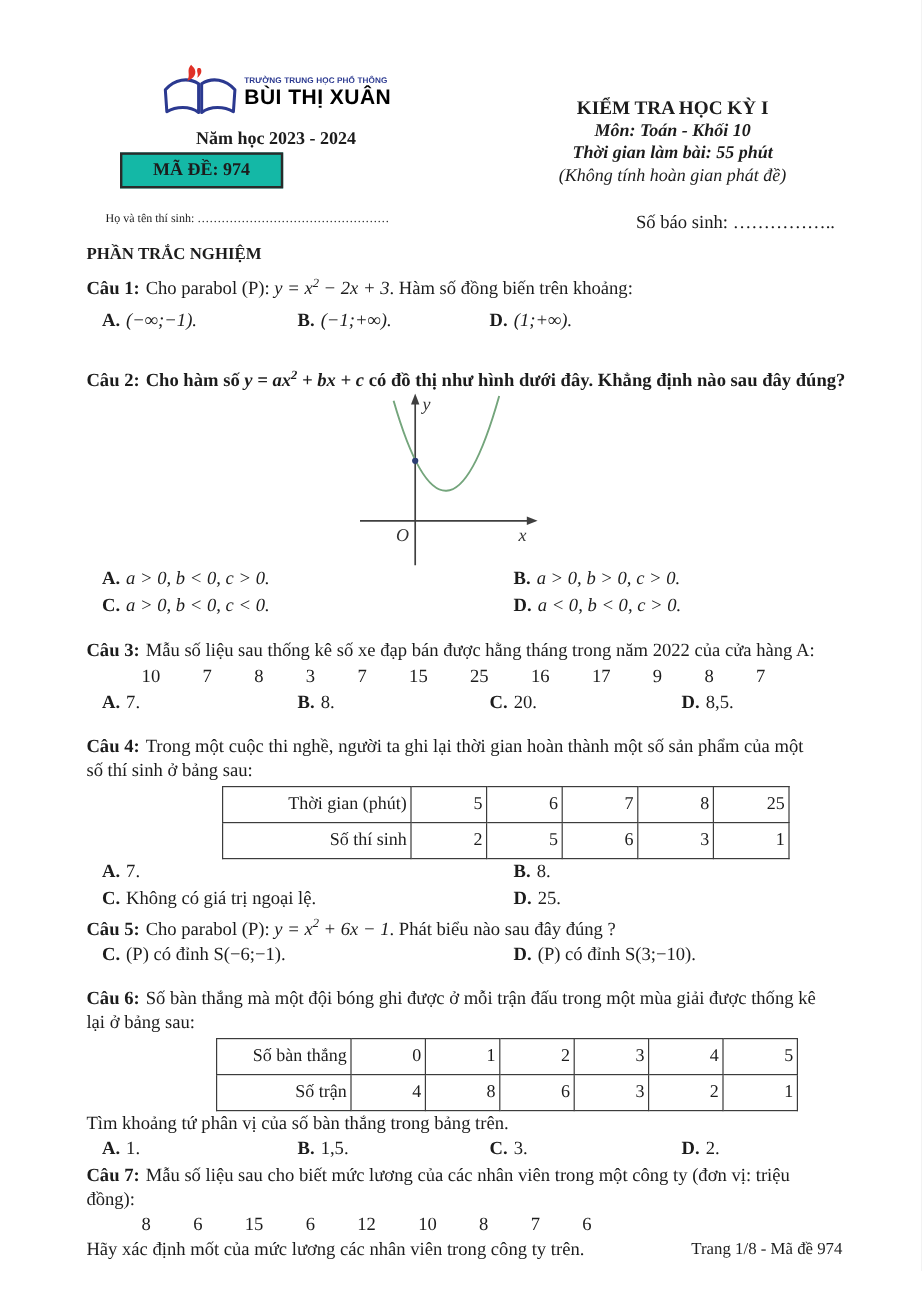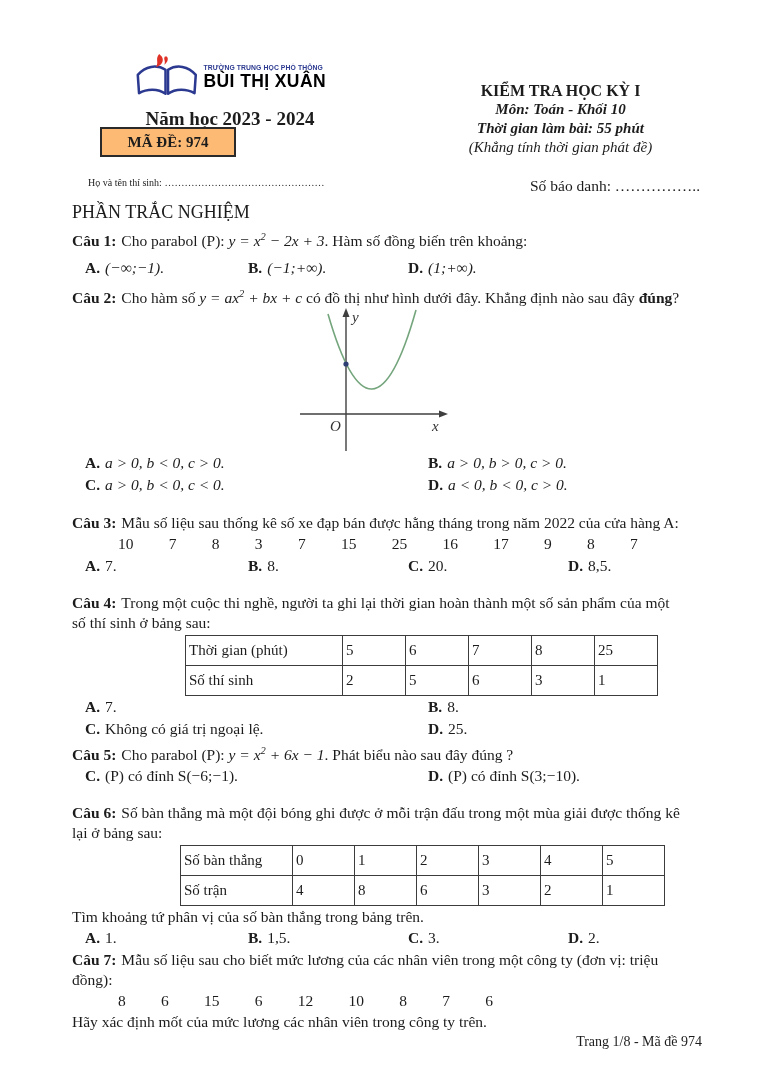--- a/index.html
+++ b/index.html
@@ -5,65 +5,65 @@
   html,body{margin:0;padding:0;background:#e8e8e8;}
   .page{position:relative;width:768px;height:1086px;margin:0 auto;background:#ffffff;
         font-family:"Liberation Serif","DejaVu Serif",serif;color:#1c1c1c;overflow:hidden;}
 
   
   .logo-block{position:absolute;left:134px;top:50px;width:192px;}
   .logo-row{display:flex;align-items:center;}
   .logo-text{margin-left:4px;font-family:"Liberation Sans","DejaVu Sans",sans-serif;}
   .school-small{font-size:6.8px;font-weight:600;color:#2b3990;letter-spacing:.1px;white-space:nowrap;}
   .school-name{font-size:17.5px;font-weight:bold;color:#000000;letter-spacing:.4px;white-space:nowrap;}
-  .school-year{margin-top:2px;text-align:center;font-size:19px;font-weight:bold;}
+  .school-year{margin-top:2px;text-align:center;font-size:15px;font-weight:bold;}
 
   .exam-block{position:absolute;left:413px;top:48px;width:295px;text-align:center;line-height:19px;margin-top:33px;}
   .exam-title{font-size:16px;font-weight:bold;}
   .exam-sub{font-size:15px;font-weight:bold;font-style:italic;}
   .exam-note{font-size:15px;font-style:italic;}
 
   .code-box{position:absolute;left:100px;top:127px;width:132px;height:26px;border:2px solid #2a2a2a;
-            text-align:center;line-height:26px;font-size:15px;font-weight:bold;background:#fdba74;}
+            text-align:center;line-height:26px;font-size:15px;font-weight:bold;background:#14b8a6;}
 
   .student-name{position:absolute;left:88px;top:177px;font-size:10px;}
   .student-id{position:absolute;left:530px;top:177px;font-size:15.5px;}
 
   
   .content{position:absolute;left:72px;top:202px;width:662px;font-size:15.5px;line-height:21px;}
-  .section-title{font-size:18px;font-weight:normal;line-height:21px;}
+  .section-title{font-size:14px;font-weight:bold;line-height:21px;}
   .stem{line-height:21px;}
   .stem2{line-height:20px;}
   .m{font-style:italic;}
   sup{font-size:10.5px;line-height:0;}
   b.qlabel{margin-right:5px;}
   b.olabel{margin-right:5px;}
 
   .optrow{display:grid;padding-left:13px;line-height:22px;}
   .optrow.four{grid-template-columns:163px 160px 160px auto;}
   .optrow.two{grid-template-columns:323px auto;gap:20px;}
   .ital .otext{font-style:italic;}
 
   .figure{display:block;margin-left:226px;}
 
   .datarow{display:flex;justify-content:space-between;line-height:21px;}
   .datarow.w12{width:520px;margin-left:46px;}
   .datarow.w9{width:375px;margin-left:46px;}
 
   table.qtable{border-collapse:collapse;font-size:15px;margin-top:2px;}
-  table.qtable td{border:1px solid #3c3c3c;height:21px;text-align:left;padding:4px 3px;}
+  table.qtable td{border:1px solid #3c3c3c;height:21px;text-align:right;padding:4px 3px;}
   table.t4{margin-left:113px;}
   table.t4 td{width:56px;}
   table.t4 td:first-child{width:150px;}
   table.t6{margin-left:108px;}
   table.t6 td{width:55px;}
   table.t6 td:first-child{width:105px;}
 
   .mt2{margin-top:16px;} .mt4{margin-top:4px;} .mt6{margin-top:6px;} .mt7{margin-top:7px;}
-  .mt12{margin-top:8px;} .mt1{margin-top:1px;}
+  .mt12{margin-top:28px;font-weight:bold;} .mt1{margin-top:1px;}
 
   .footer{position:absolute;right:66px;top:1034px;font-size:14px;}
 </style>
 </head>
 <body>
 
 <div class="page">
 
   <div class="logo-block">
     <div class="logo-row">
@@ -78,33 +78,33 @@
         <div class="school-name">BÙI THỊ XUÂN</div>
       </div>
     </div>
     <div class="school-year">Năm học 2023 - 2024</div>
   </div>
 
   <div class="exam-block">
     <div class="exam-title">KIỂM TRA HỌC KỲ I</div>
     <div class="exam-sub">Môn: Toán - Khối 10</div>
     <div class="exam-sub">Thời gian làm bài: 55 phút</div>
-    <div class="exam-note">(Khẳng tính thời gian phát đề)</div>
+    <div class="exam-note">(Không tính hoàn gian phát đề)</div>
   </div>
 
   <div class="code-box">
     <span>MÃ ĐỀ: 974</span>
   </div>
 
   <div class="student-name">
     <span>Họ và tên thí sinh:</span>
     <span>…………………………………………</span>
   </div>
   <div class="student-id">
-    <span>Số báo danh:</span>
+    <span>Số báo sinh:</span>
     <span>……………..</span>
   </div>
 
   <div class="content">
 
     <div class="section-title">PHẦN TRẮC NGHIỆM</div>
 
     <div class="stem mt7">
       <b class="qlabel">Câu 1:</b><span>Cho parabol (P):</span><span class="m"> y = x</span><sup class="m">2</sup><span class="m"> − 2x + 3</span><span>. Hàm số đồng biến trên khoảng:</span>
     </div>

